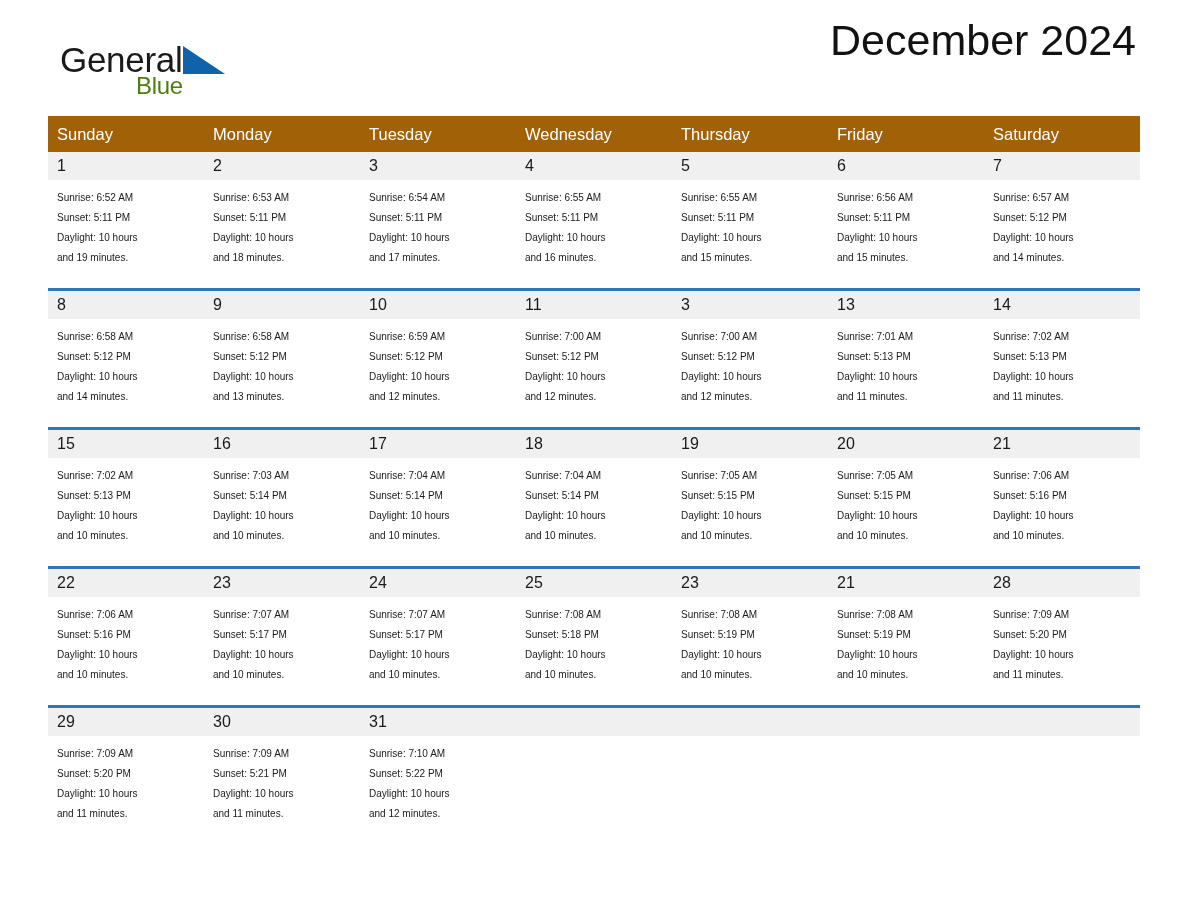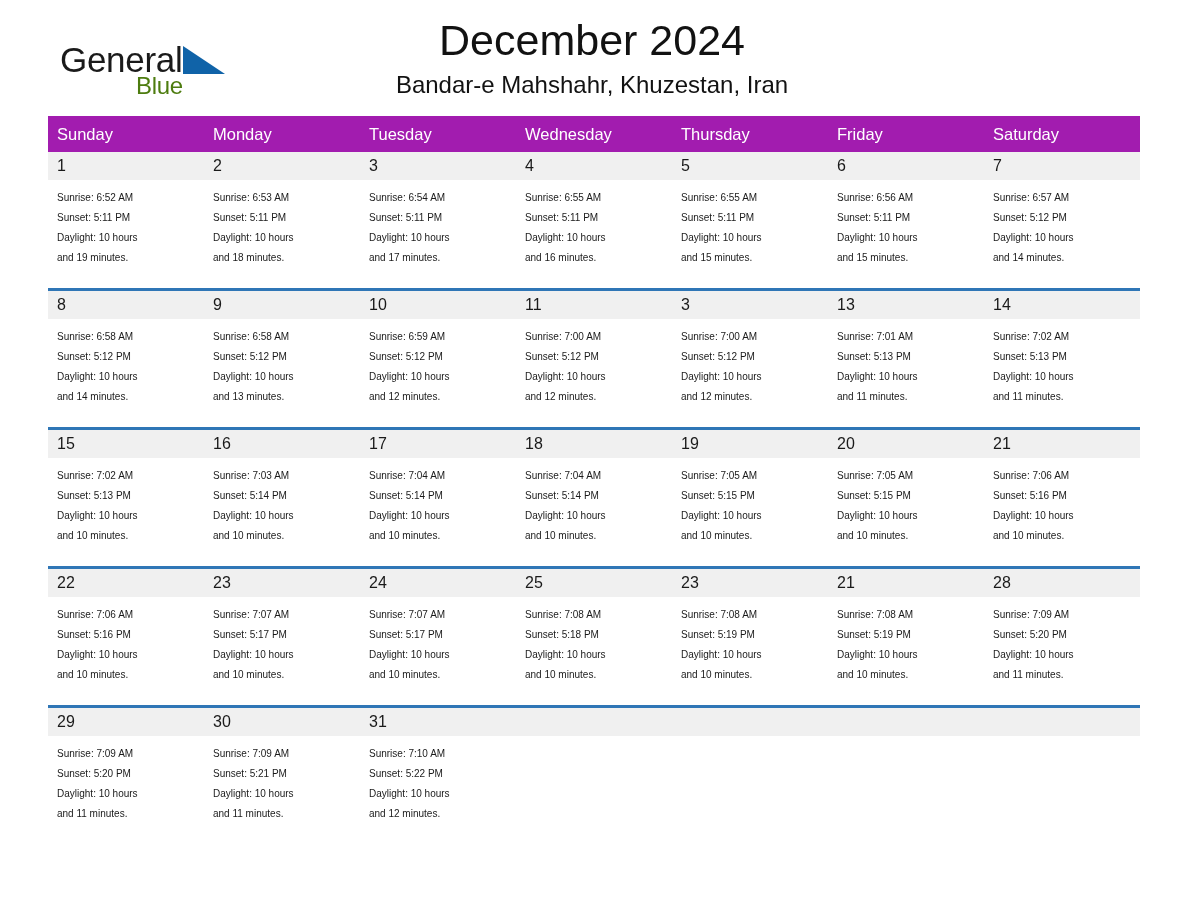--- a/index.html
+++ b/index.html
@@ -63,21 +63,21 @@
   }
   .brand-row2 {
     position: absolute;
     left: 76px;
     top: 32px;
     font-size: 24px;
     color: #4d7c0f;
     letter-spacing: -0.3px;
   }
   .title-block {
-    text-align: center;
+    text-align: right;
     padding-right: 4px;
   }
   .cal-title {
     font-size: 43px;
     font-weight: normal;
     color: #121212;
     line-height: 1.05;
     margin: 0;
     letter-spacing: 0px;
   }
@@ -89,21 +89,21 @@
     line-height: 1.1;
   }
 
   
   .calendar {
     width: 1092px;
     border-collapse: collapse;
     table-layout: fixed;
   }
   .calendar th {
-    background: #a21caf;
+    background: #a16207;
     color: #ffffff;
     font-size: 16.5px;
     font-weight: normal;
     text-align: left;
     padding: 8px 0 8px 9px;
     height: 20px;
     vertical-align: middle;
   }
   .week-row > td {
     vertical-align: top;
@@ -149,21 +149,20 @@
 
     <div class="brand">
       <div class="brand-row1">
         <span class="brand-general">General</span><span class="brand-tri"></span>
       </div>
       <div class="brand-row2">Blue</div>
     </div>
 
     <div class="title-block">
       <h1 class="cal-title">December 2024</h1>
-      <h2 class="cal-subtitle">Bandar-e Mahshahr, Khuzestan, Iran</h2>
     </div>
   </div>
 
   <table class="calendar">
     <thead>
       <tr id="weekday-header-row">
           <th>Sunday</th>
           <th>Monday</th>
           <th>Tuesday</th>
           <th>Wednesday</th>

